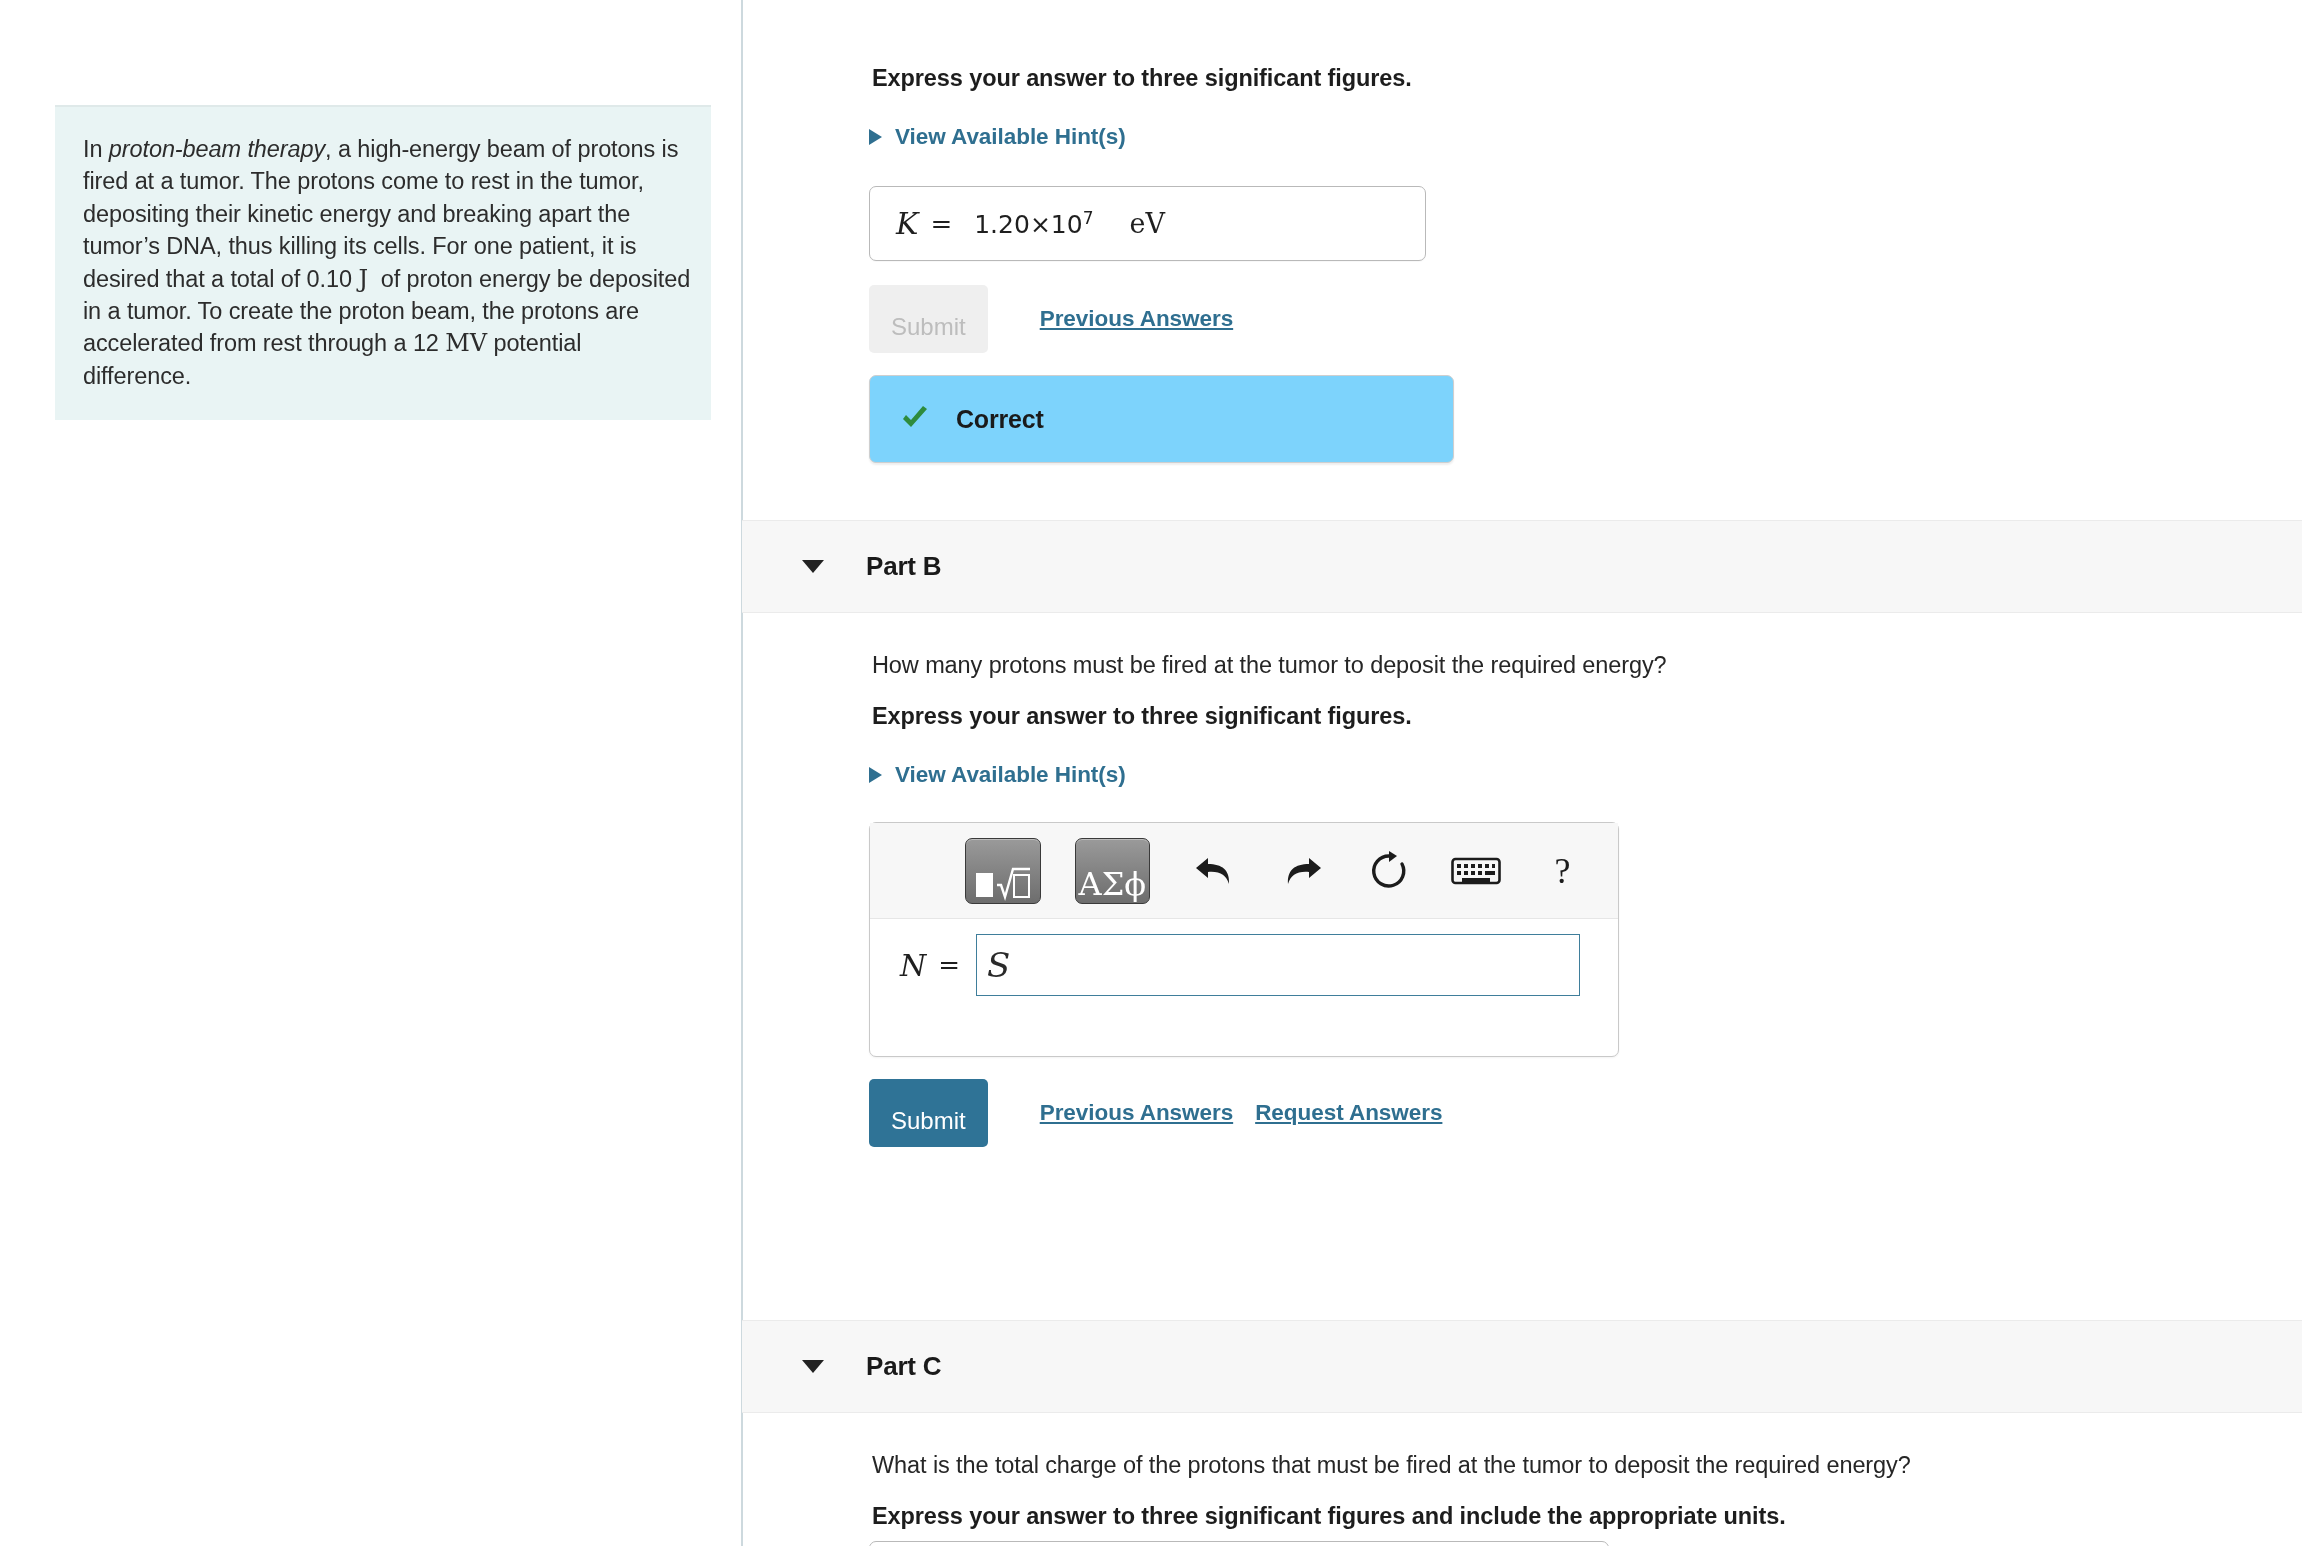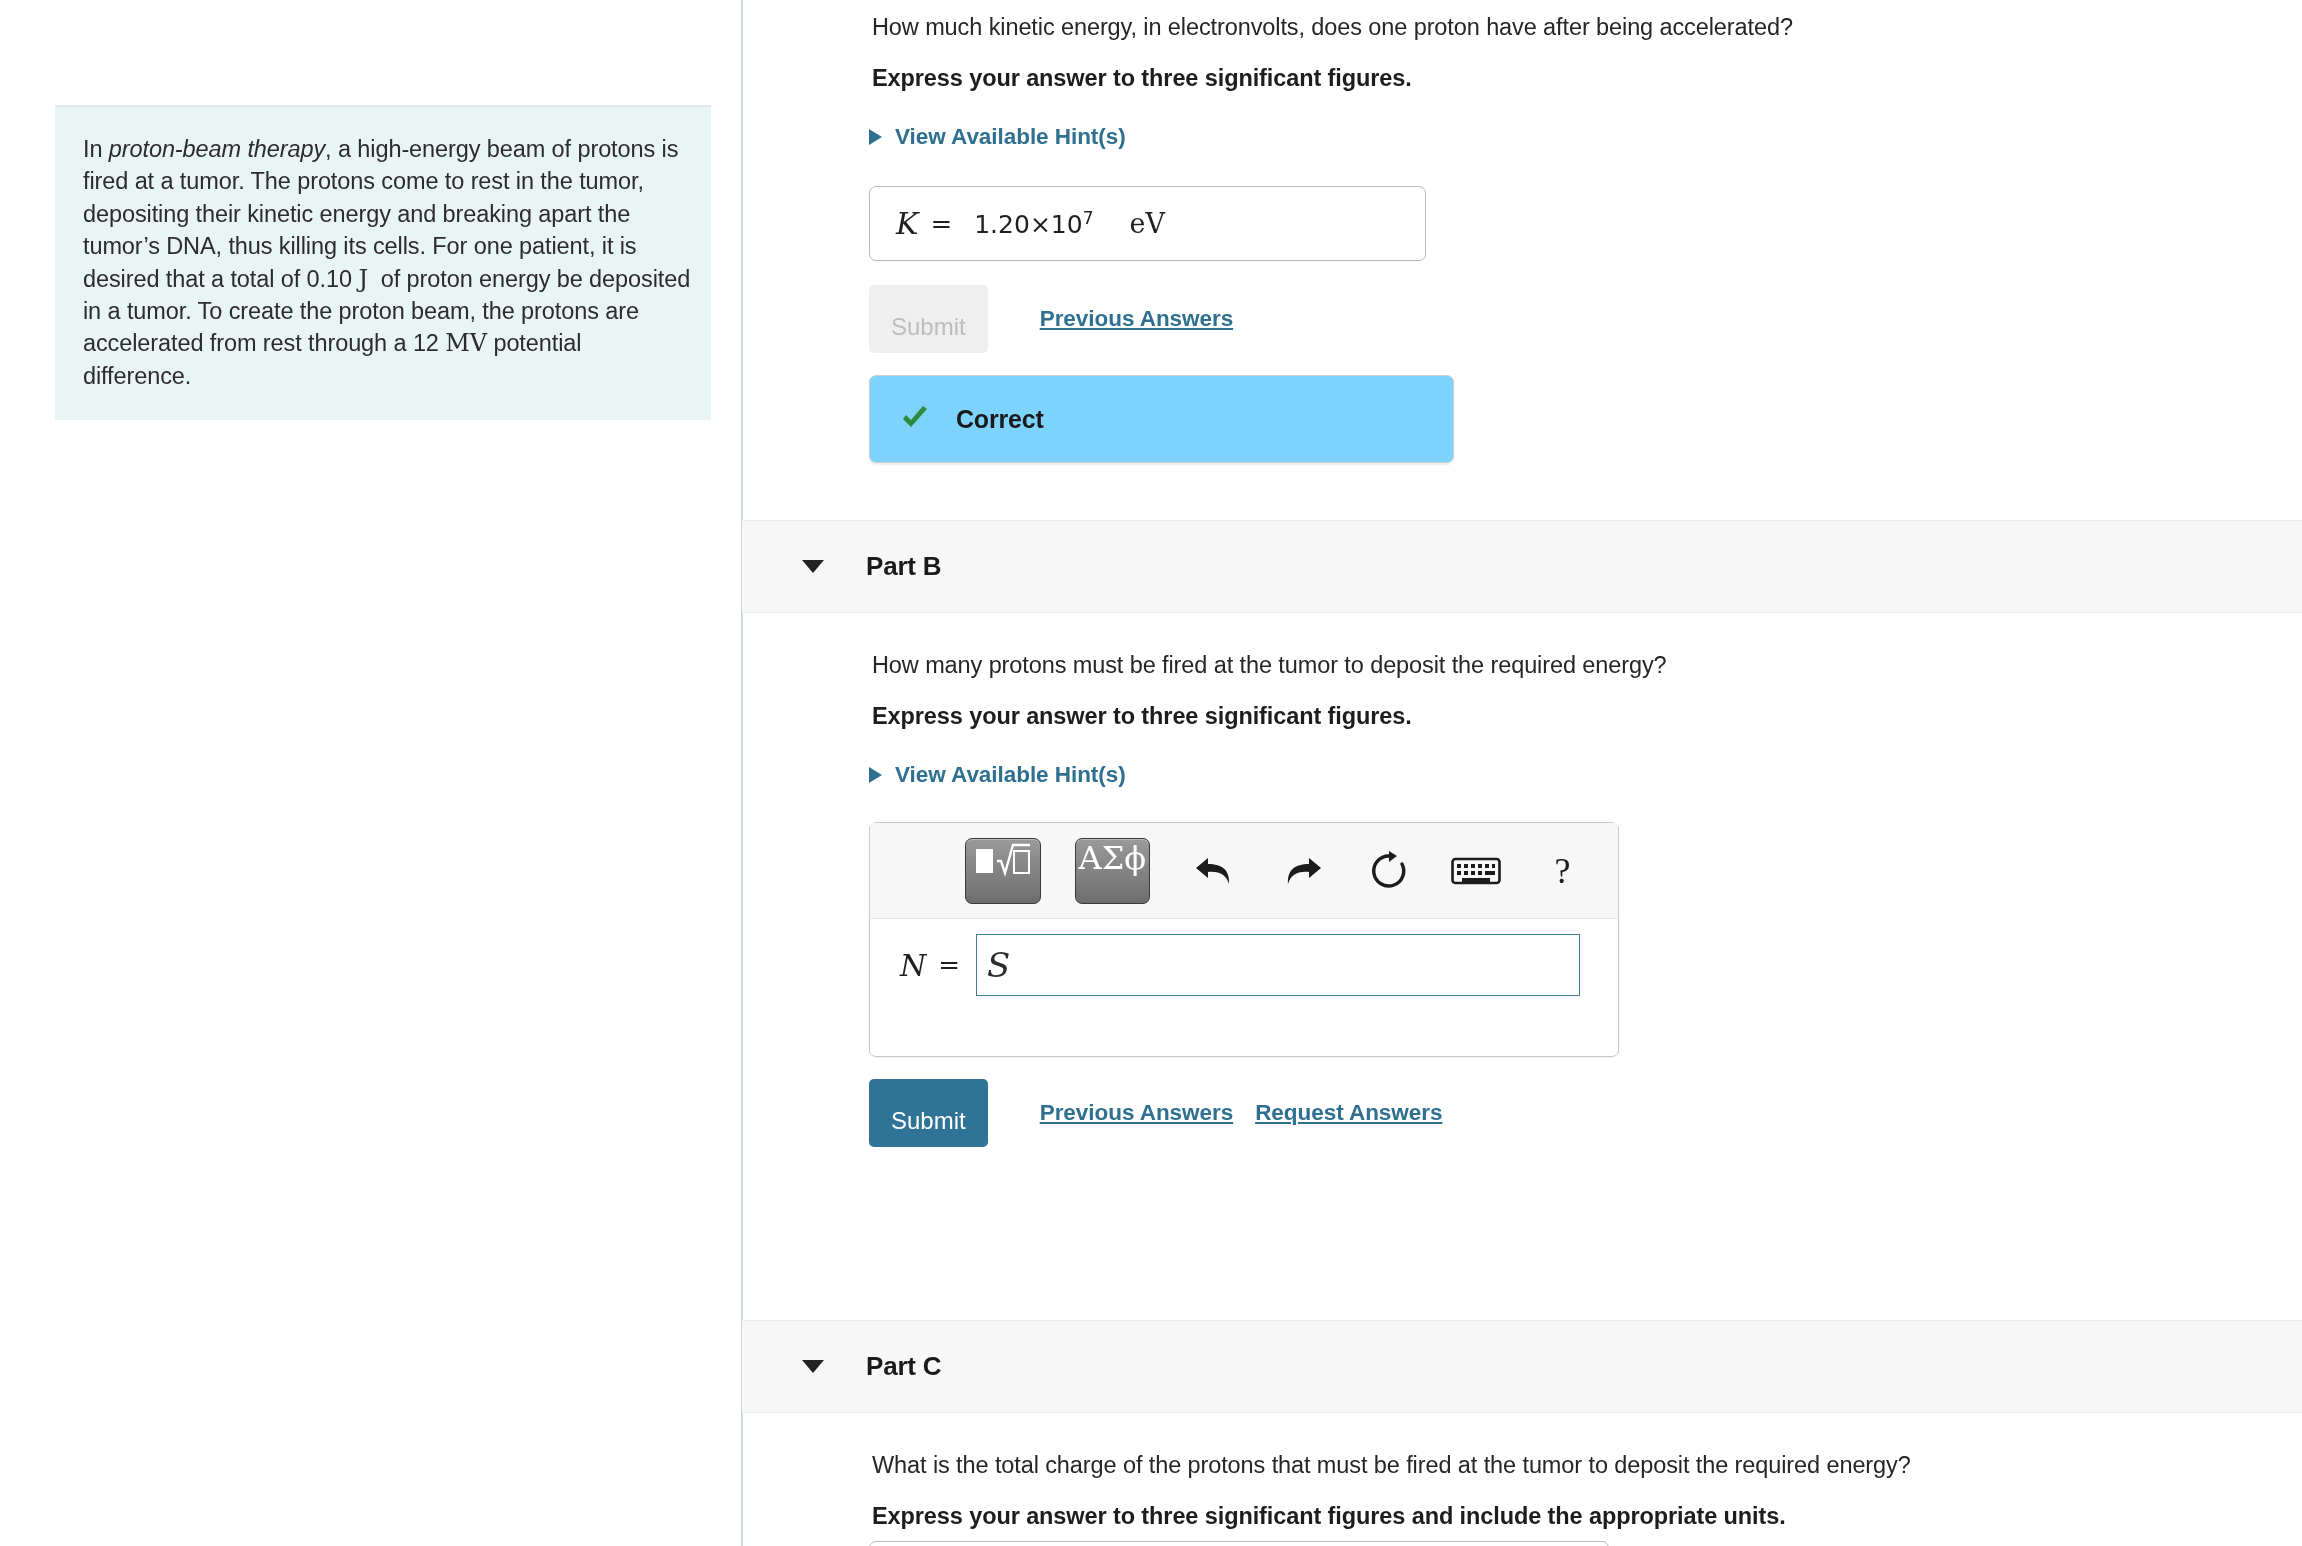--- a/index.html
+++ b/index.html
@@ -229,21 +229,21 @@
     align-items: center;
     padding-left: 95px;
     gap: 0px;
   }
   .tb-btn {
     width: 84px; height: 66px;
     border-radius: 7px;
     border: 1px solid #3a3a3a;
     background: linear-gradient(#9a9a9a, #6d6d6d);
     display: flex;
-    align-items: flex-start;
+    align-items: flex-end;
     justify-content: center;
     color: #fff;
     cursor: pointer;
     margin-right: 34px;
     box-shadow: inset 0 1px 0 rgba(255,255,255,0.35);
   }
   .tb-btn.greek {
     font-family: "DejaVu Serif", "Liberation Serif", serif;
     font-size: 32px;
   }
@@ -302,21 +302,20 @@
       <div id="intro-text">
         <span>In </span><span class="ital">proton-beam therapy</span><span>, a high-energy beam of protons is fired at a tumor. The protons come to rest in the tumor, depositing their kinetic energy and breaking apart the tumor’s DNA, thus killing its cells. For one patient, it is desired that a total of 0.10 </span><span class="mathunit">J</span><span>&nbsp; of proton energy be deposited in a tumor. To create the proton beam, the protons are accelerated from rest through a 12 </span><span class="mathunit">MV</span><span> potential difference.</span>
       </div>
     </div>
   </div>
 
   <div id="vertical-divider"></div>
 
   <div id="right-col">
 
-    <div style="position:absolute; left:130px; top:12px; width:1330px;" class="qtext">How much kinetic energy, in electronvolts, does one proton have after being accelerated?</div>
 
     <div style="position:absolute; left:130px; top:65px; width:1330px;" class="qbold">Express your answer to three significant figures.</div>
 
     <div class="hint-row" style="position:absolute; left:127px; top:124px;">
       <span class="hint-tri"></span>
       <span class="hint-link">View Available Hint(s)</span>
     </div>
 
     <div class="ansbox-simple" style="position:absolute; left:127px; top:186px; width:557px; height:75px;">
       <span class="varname">K</span>

